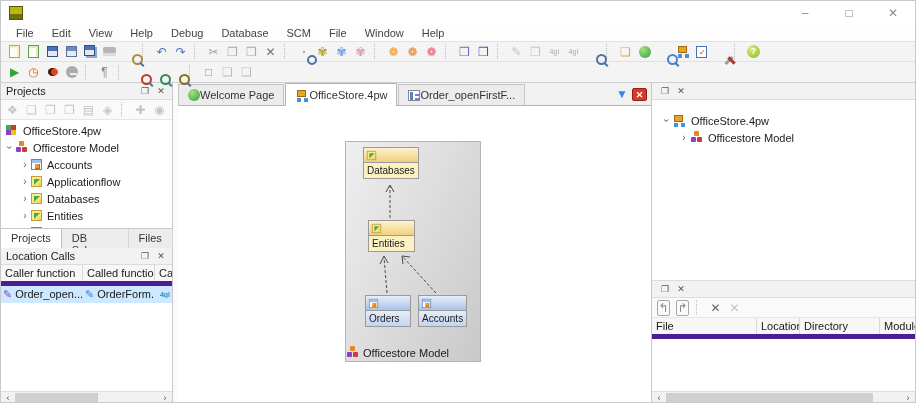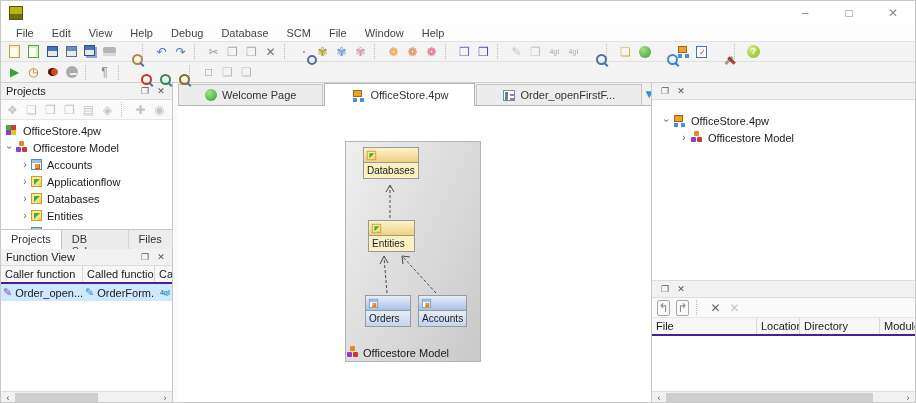--- a/index.html
+++ b/index.html
@@ -88,33 +88,33 @@
   .trow { height:17px; display:flex; align-items:center; white-space:nowrap; }
   .chev { width:12px; text-align:center; color:#666; font-size:10px; flex:none; }
   .chev.exp { transform:rotate(90deg); }
   .tlabel { margin-left:5px; }
   .bold { font-weight:bold; }
   
   .btabs { height:20px; background:#ececec; border-top:1px solid #c8c8c8; display:flex; align-items:stretch; flex:none; }
   .btab { padding:3px 10px 0; color:#333; border-right:1px solid #d5d5d5; background:#ececec; }
   .btab.active { background:#fff; border-right:1px solid #c0c0c0; }
   
-  .cols { display:flex; background:#f7f7f7; border-bottom:2px solid #4c1d95; flex:none; }
+  .cols { display:flex; background:#f7f7f7; border-bottom:5px solid #4c1d95; flex:none; }
   .col { padding:2px 4px; border-right:1px solid #d8d8d8; white-space:nowrap; overflow:hidden; position:relative; }
   .fc-cols .col:first-child::before { content:"ˆ"; position:absolute; left:38px; top:-4px; color:#999; }
   .fcrow { height:17px; display:flex; align-items:center; background:#cde8ff; }
   .fccell { display:flex; align-items:center; padding:0 2px; white-space:nowrap; overflow:hidden; flex:none; }
   
   .hscroll { height:13px; background:#f1f1f1; border-top:1px solid #ddd; display:flex; align-items:center; flex:none; }
   .sbtn { width:14px; text-align:center; color:#555; font-size:9px; line-height:12px; }
   .strack { flex:1; height:100%; position:relative; }
   .sthumb { position:absolute; top:1px; bottom:1px; background:#cfcfcf; }
   
   .etabbar { height:23px; background:#f1f1f1; border-bottom:1px solid #b5b5b5; display:flex; align-items:flex-end; flex:none; }
-  .etab { height:21px; display:flex; align-items:center; gap:5px; padding:0 26px; background:#ececec; border:1px solid #c5c5c5; border-bottom:none; margin-right:1px; color:#333; white-space:nowrap; }
+  .etab { height:21px; display:flex; align-items:center; padding:0 9px; background:#ececec; border:1px solid #c5c5c5; border-bottom:none; margin-right:1px; color:#333; white-space:nowrap; }
   .etab.active { background:#fff; height:23px; border-color:#b5b5b5; margin-bottom:-1px; }
   .etspacer { flex:1; }
   .etbtn { margin:0 4px 4px 0; }
   
   .canvas { flex:1; position:relative; background:#fff; overflow:hidden; }
   .gradrect { position:absolute; left:167px; top:35px; width:136px; height:221px; background:linear-gradient(115deg, #efefef, #c9c9c9); border:1px solid #b5b5b5; }
   .node { position:absolute; border:1px solid #9a9a9a; font-size:10px; }
   .nhead { height:15px; display:flex; align-items:center; padding-left:2px; border-bottom:1px solid #9a9a9a; }
   .nhead .nicon { transform:scale(.85); }
   .nbody { padding:2px 3px; }
@@ -314,21 +314,21 @@
         <span class="ic-pkgO" style="position:relative;flex:none"></span>
         <span class="tlabel bold">Orders</span>
       </div>
     </div>
     <div class="btabs">
       <span class="btab active">Projects</span>
       <span class="btab">DB Schemas</span>
       <span class="btab">Files</span>
     </div>
     <div class="phead">
-      <span class="ptitle">Function View</span>
+      <span class="ptitle">Location Calls</span>
       <span class="pbtn">❐</span>
       <span class="pbtn">✕</span>
     </div>
     <div class="cols fc-cols">
       <span class="col" style="width:82px">Caller function</span>
       <span class="col" style="width:72px">Called function</span>
       <span class="col" style="flex:1;border-right:none">Cal</span>
     </div>
     <div style="flex:1;min-height:0;background:#fff">
       <div class="fcrow">

